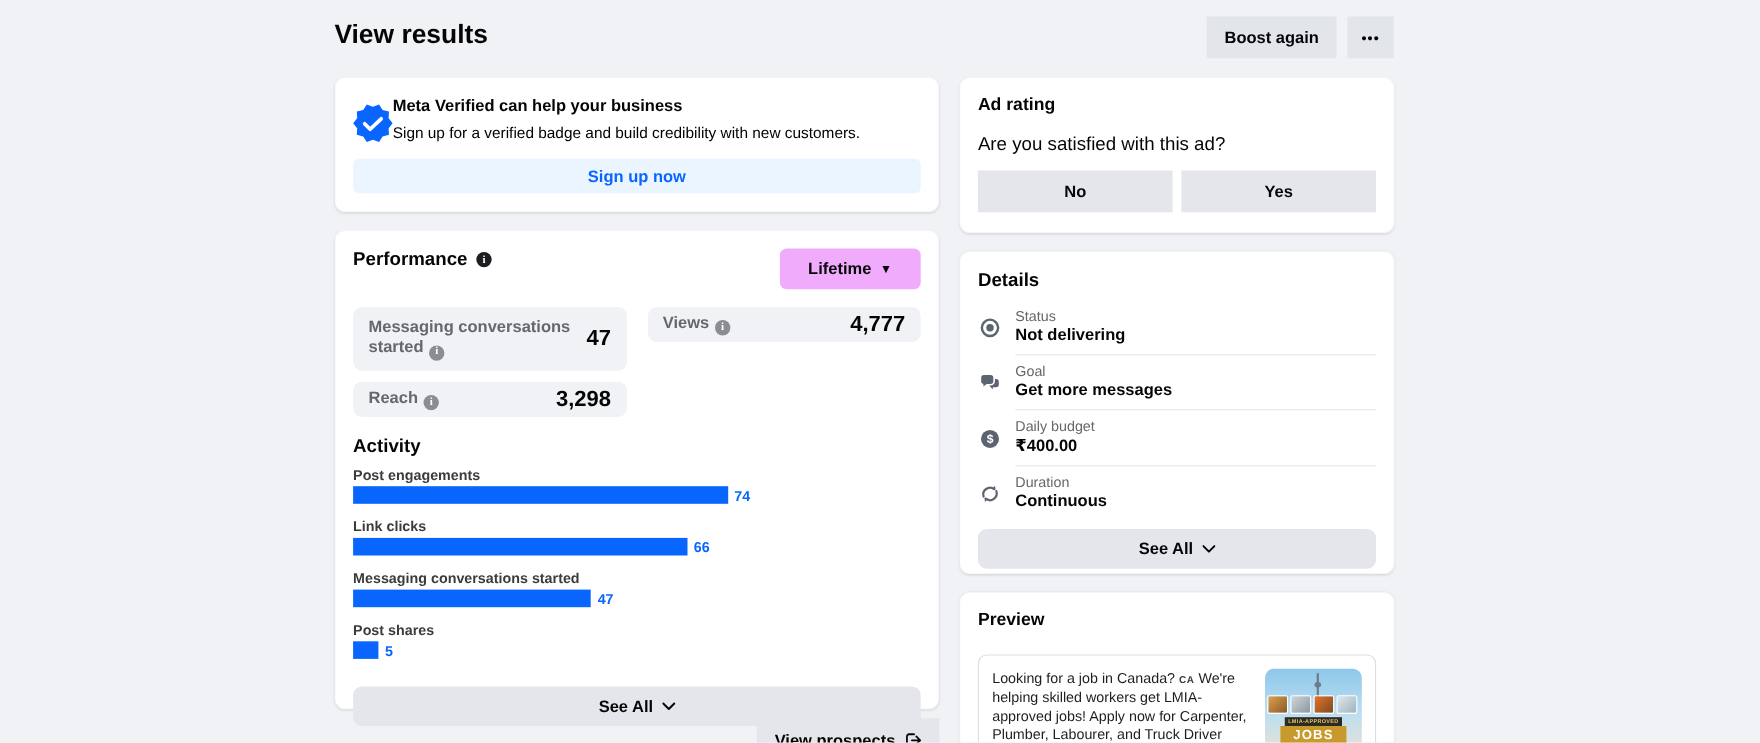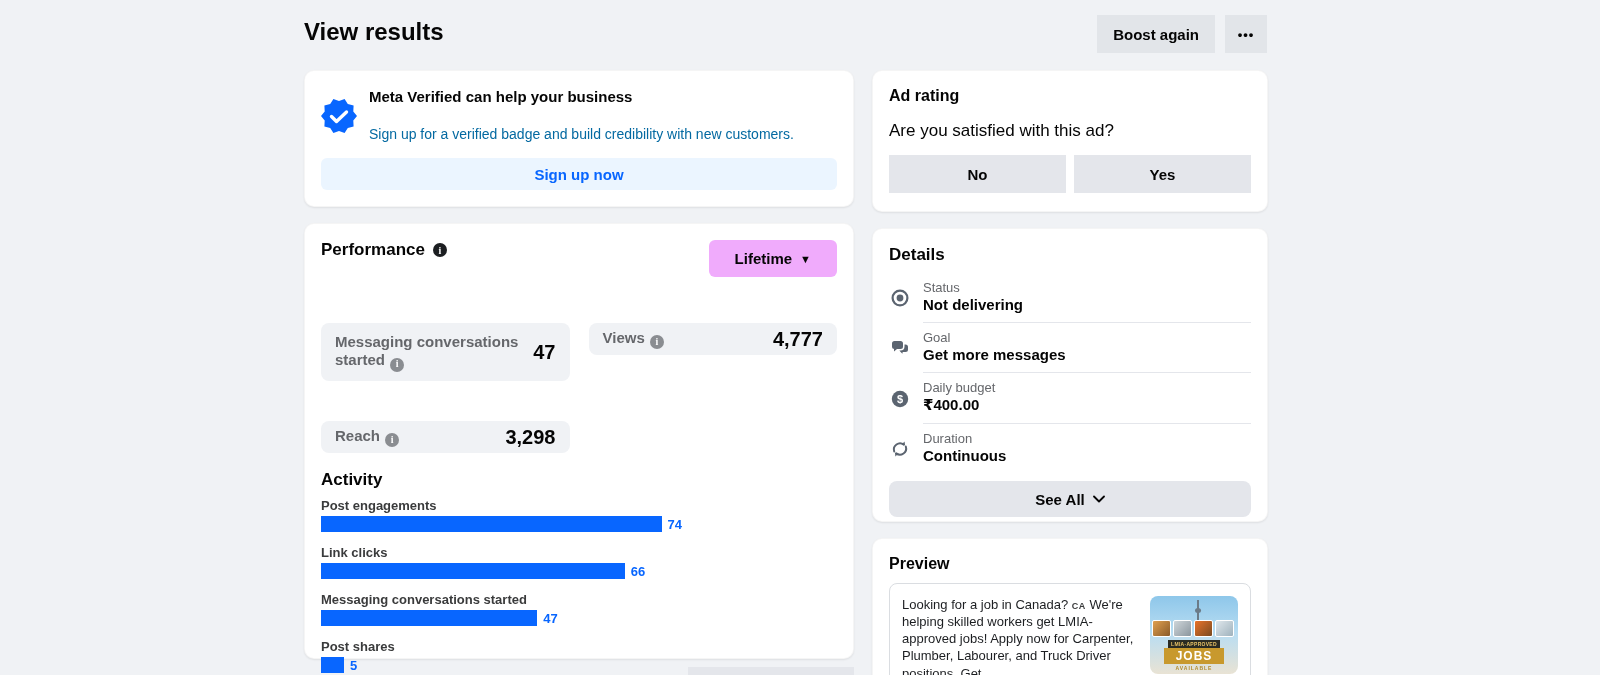--- a/index.html
+++ b/index.html
@@ -26,41 +26,41 @@
 
   
   .main-col { position:absolute; left:304px; top:70px; width:550px; }
   .right-col { position:absolute; left:872px; top:70px; width:396px; }
 
   .card { background:#fff; border-radius:10px; border:1px solid rgba(0,0,0,.04);
     box-shadow:0 1px 2px rgba(0,0,0,.08); }
 
   
   .mv-card { padding:16px; margin-bottom:16px; }
-  .mv-top { display:flex; gap:12px; align-items:center; }
+  .mv-top { display:flex; gap:0; align-items:flex-end; }
   .mv-badge { flex:0 0 36px; width:36px; height:36px; }
   .mv-title { font-size:15px; font-weight:bold; color:#050505; line-height:1.35; }
-  .mv-sub { font-size:14px; color:#0369a1; line-height:1.35; margin-top:18px; }
+  .mv-sub { font-size:14px; color:#000000; line-height:1.35; margin-top:4px; }
   .mv-cta { margin-top:14px; width:100%; height:32px; background:#ebf5ff; border:none;
     border-radius:6px; color:#0866ff; font-family:inherit; font-size:15px; font-weight:600; cursor:pointer; }
 
   
   .perf-card { padding:16px; height:436px; position:relative; }
   .perf-head { display:flex; align-items:flex-start; justify-content:space-between; margin-bottom:16px; }
   .perf-title-wrap { display:flex; align-items:center; gap:8px; }
   .perf-title { font-size:17px; font-weight:bold; }
   .info-i { display:inline-flex; width:14px; height:14px; border-radius:50%;
     background:#8a8d91; color:#fff; font-size:10px; font-weight:bold;
     align-items:center; justify-content:center; font-family:"Liberation Serif",serif; flex:0 0 14px; }
   .info-i.dark { background:#1c1e21; }
   .btn-range { height:37px; padding:0 26px; gap:8px; background:#f0abfc; border-radius:6px; }
   .caret-down { font-size:11px; }
 
   .metric-grid { display:grid; grid-template-columns:1fr 1fr; column-gap:19px; row-gap:10px; }
-  .tile { background:#f0f2f5; border-radius:8px; padding:8px 14px; display:flex; align-items:center; gap:8px;margin-top:30px; }
+  .tile { background:#f0f2f5; border-radius:8px; padding:8px 14px; display:flex; align-items:center; gap:8px; }
   .tile-tall { height:58px; } .tile-short { height:32px; }
   .tile-label { flex:1; font-size:15px; font-weight:600; color:#65676b; line-height:1.25; }
   .tile-label .info-i { vertical-align:-2px; margin-left:5px; }
   .tile-value { font-size:20px; font-weight:bold; color:#050505; white-space:nowrap; }
 
   .activity-title { font-size:17px; font-weight:600; margin:17px 0 8px; }
   .bar-group { margin-bottom:13px; }
   .bar-label { font-size:13px; font-weight:bold; color:#3a3b3c; margin-bottom:3px; }
   .bar-row { display:flex; align-items:center; }
   .bar { height:16px; background:#0866ff; }
@@ -85,21 +85,21 @@
   .detail-row { display:flex; gap:12px; align-items:center; }
   .detail-icon { flex:0 0 22px; width:22px; height:22px; color:#5b6470; display:flex; align-items:center; justify-content:center; }
   .detail-body { flex:1; padding:7px 0 9px; border-bottom:1px solid #e4e6eb; }
   .detail-row:last-of-type .detail-body { border-bottom:none; }
   .detail-label { font-size:13px; color:#65676b; }
   .detail-value { font-size:15px; font-weight:600; color:#050505; margin-top:1px; }
   .details-seeall { margin-top:8px; }
 
   
   .preview-card { padding:16px; height:210px; }
-  .preview-title { font-size:16px; font-weight:bold; margin-bottom:10px; }
+  .preview-title { font-size:16px; font-weight:bold; margin-bottom:22px; }
   .preview-box { border:1px solid #dadde1; border-radius:8px; padding:12px; display:flex; gap:12px; height:140px; }
   .ad-text { flex:1; font-size:13px; line-height:1.32; color:#1c1e21; }
   .ad-flag { font-size:9px; font-weight:bold; letter-spacing:.5px; color:#3a3b3c; }
   .thumb { flex:0 0 88px; width:88px; height:78px; border-radius:8px; overflow:hidden; position:relative;
     background:linear-gradient(180deg,#8ec7ea 0%,#b9ddf2 48%,#e9e3d4 100%); }
   .thumb-tower { position:absolute; left:47px; top:4px; width:2px; height:22px; background:#6b7b88; }
   .thumb-tower:before { content:""; position:absolute; left:-2px; top:8px; width:6px; height:5px; border-radius:50%; background:#6b7b88; }
   .thumb-strip { position:absolute; left:2px; top:24px; display:flex; gap:2px; }
   .thumb-ph { width:19px; height:17px; border-radius:2px; border:1px solid #fff; }
   .ph1 { background:linear-gradient(135deg,#e0a050,#8a5a28); }

